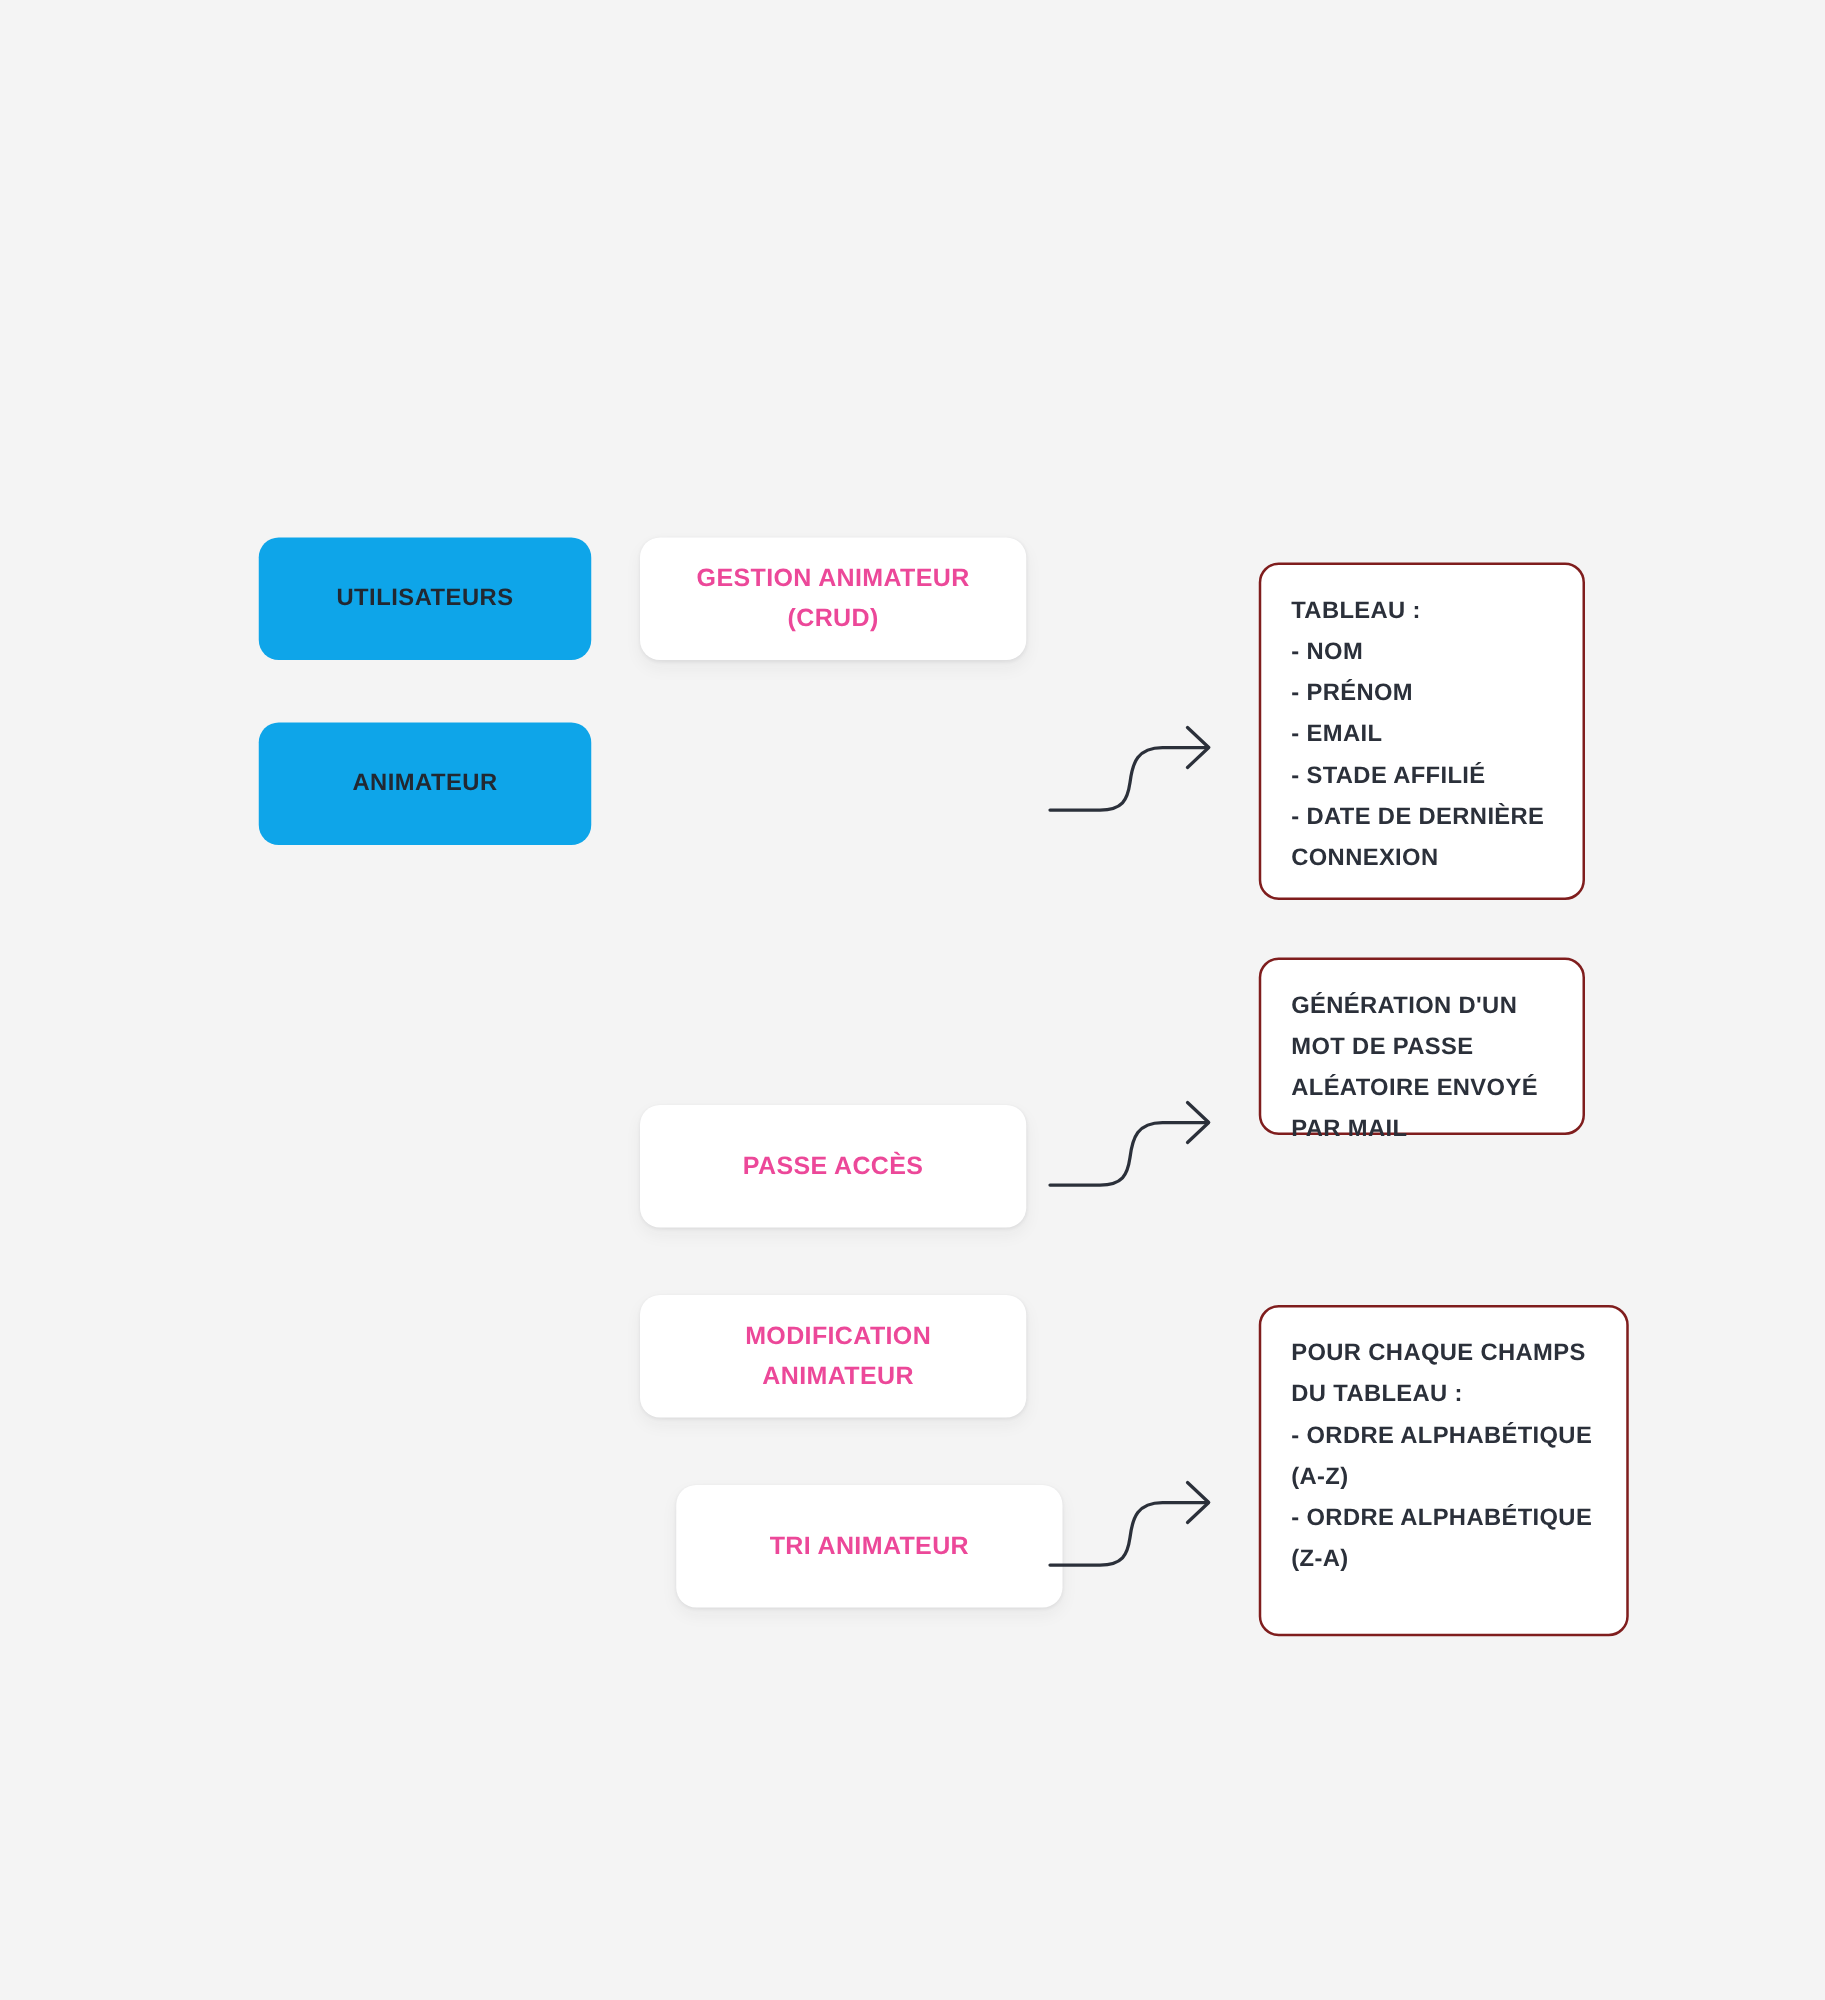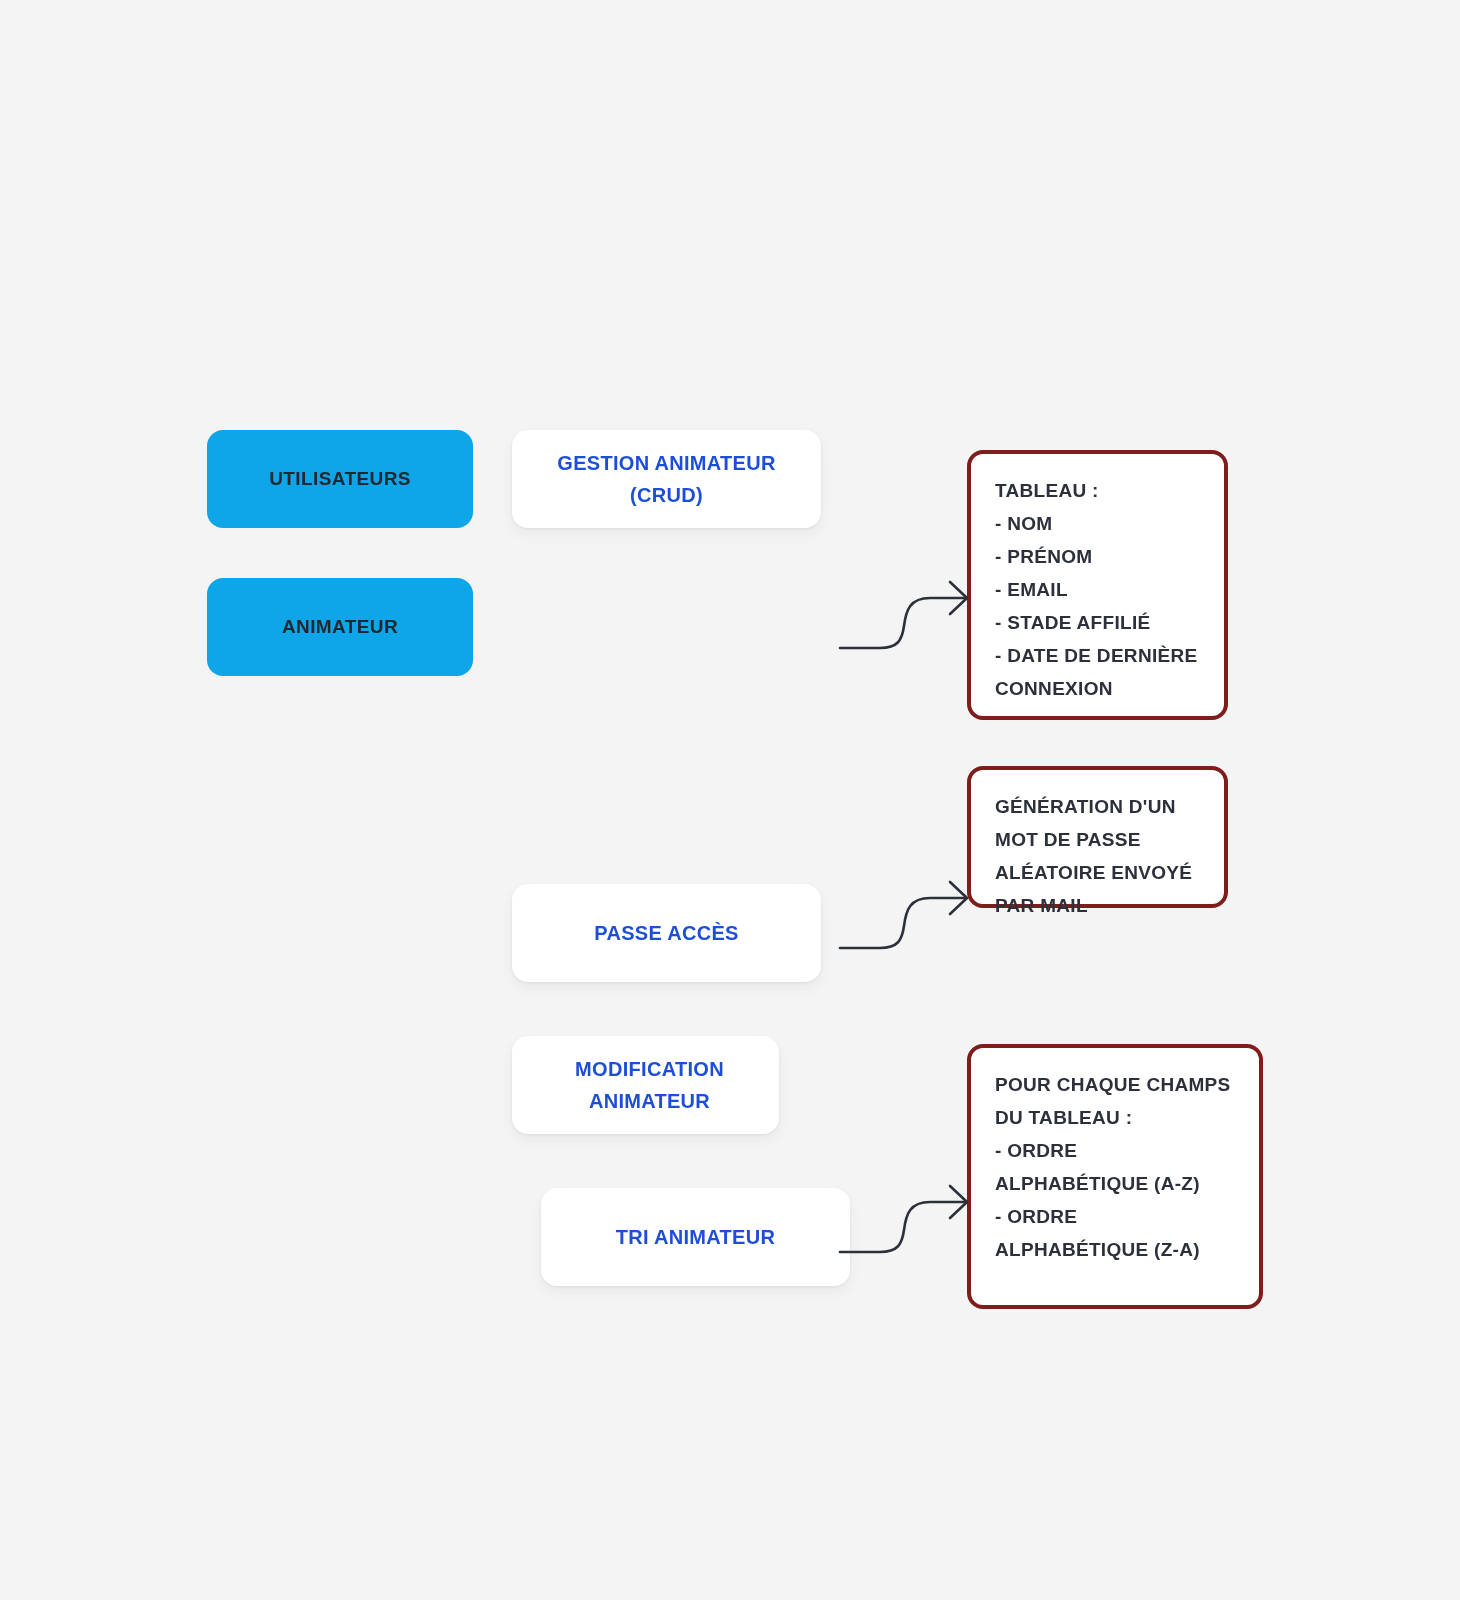--- a/index.html
+++ b/index.html
@@ -36,50 +36,51 @@
     color: #222831;
     font-size: 19px;
     font-weight: 700;
     letter-spacing: 0.4px;
     border-radius: 16px;
   }
 
   
   .node-process {
     background: #ffffff;
-    color: #1d4ed8;
+    color: #ec4899;
     font-size: 20px;
     font-weight: 600;
     letter-spacing: 0.3px;
     line-height: 1.6;
     border-radius: 16px;
     box-shadow: 0 1px 3px rgba(30,35,45,0.07), 0 6px 14px rgba(30,35,45,0.05);
     padding: 6px 18px;
     justify-content: center;
   }
   .node-process .label {
     display: block;
     width: 100%;
     white-space: pre-line;
   }
 
   
   .node-detail {
     background: #ffffff;
     color: #2b303a;
-    border: 4px solid #7f1d1d;
+    border: 2px solid #7f1d1d;
     border-radius: 16px;
     font-size: 19px;
     font-weight: 600;
     letter-spacing: 0.3px;
     line-height: 1.74;
     align-items: flex-start;
     justify-content: flex-start;
     text-align: left;
     padding: 20px 24px;
+    margin-left: 40px;
   }
   .node-detail .label {
     display: block;
     width: 100%;
     white-space: pre-line;
   }
 
   
   .connector {
     position: absolute;
@@ -111,21 +112,21 @@
     <span class="label">GESTION ANIMATEUR
 (CRUD)</span>
   </div>
 
 
 
   <div class="node node-process" style="left:512px; top:884px; width:309px; height:98px;">
     <span class="label">PASSE ACCÈS</span>
   </div>
 
-  <div class="node node-process" style="left:512px; top:1036px; width:267px; height:98px;padding-left:26px;">
+  <div class="node node-process" style="left:512px; top:1036px; width:309px; height:98px;padding-left:26px;">
     <span class="label">MODIFICATION
 ANIMATEUR</span>
   </div>
 
   <div class="node node-process" style="left:512px; top:1188px; width:309px; height:98px;margin-left:29px;">
     <span class="label">TRI ANIMATEUR</span>
   </div>
 
   <div class="node node-detail" style="left:967px; top:450px; width:261px; height:270px;">
     <span class="label">TABLEAU :

